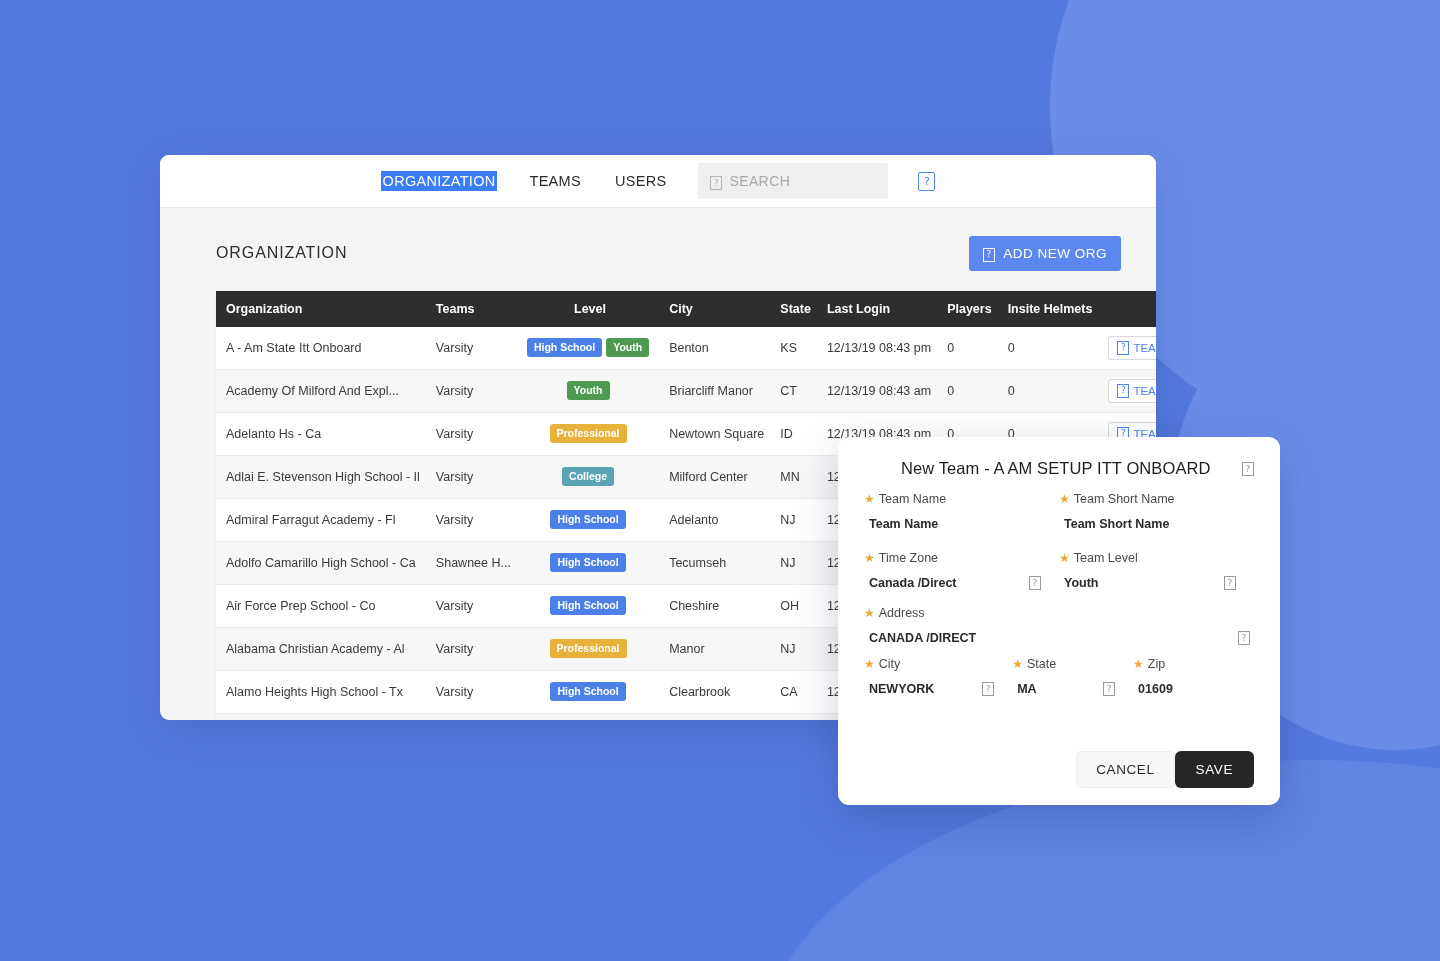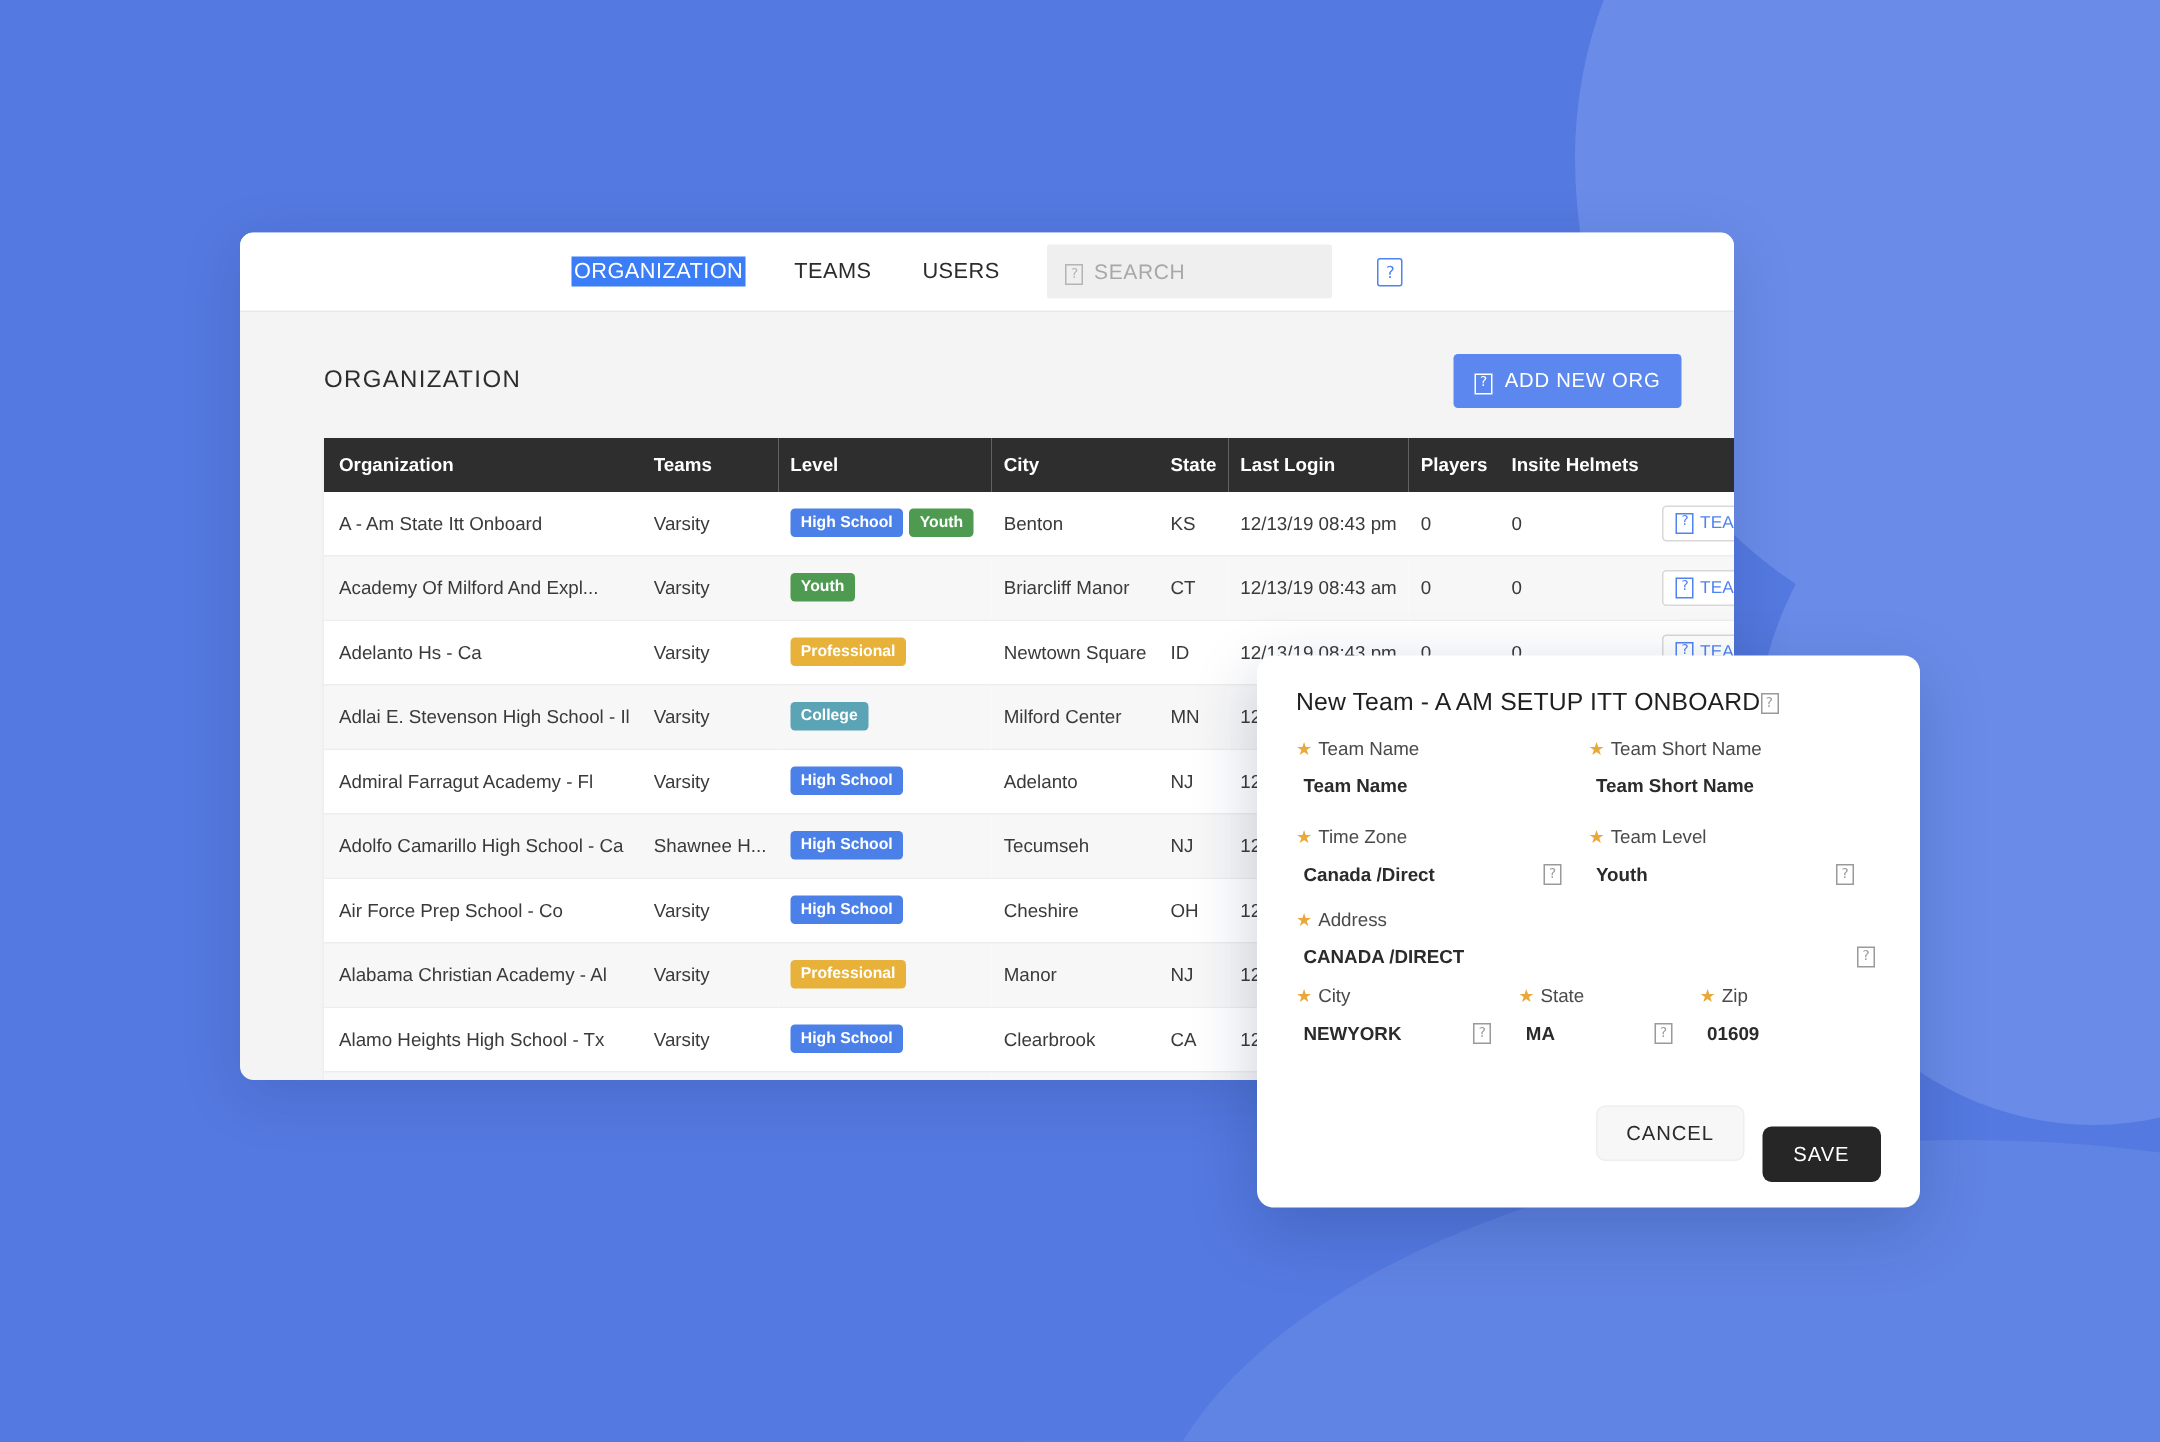--- a/index.html
+++ b/index.html
@@ -142,21 +142,21 @@
     padding: 9px 8px;
     border-bottom: 1px solid #ededed;
     white-space: nowrap;
   }
   tbody td:first-child { padding-left: 10px; }
   tbody tr:nth-child(even) { background: #f7f7f7; }
   tbody tr:nth-child(odd) { background: #ffffff; }
 
   .col-org  { width: 195px; }
   .col-team { width: 75px; }
-  .col-level{ width: 140px; }
+  .col-level{ width: 140px; text-align: center; }
   .col-city { width: 112px; }
   .col-state{ width: 50px; }
   .col-login{ width: 122px; }
   .col-play { width: 65px; }
   .col-helm { width: 105px; }
   .col-act  { width: 80px; }
 
   .badge {
     display: inline-block;
     color: #fff;
@@ -183,21 +183,21 @@
   .modal {
     position: absolute;
     left: 838px; top: 437px;
     width: 442px; height: 368px;
     background: #ffffff;
     border-radius: 11px;
     box-shadow: 0 14px 44px rgba(15,35,85,.22);
     padding: 22px 26px 0 26px;
   }
   .modal-head {
-    display: flex; align-items: flex-start; justify-content: flex-start;
+    display: flex; align-items: flex-start; justify-content: space-between; margin-left: 37px;
   }
   .modal-title {
     font-size: 16.5px; color: #1f1f1f; letter-spacing: .1px;
   }
   .modal-help { color: #9a9a9a; cursor: pointer; display: inline-flex; padding-top: 3px; }
 
   .form-grid2 { display: flex; gap: 0; margin-top: 14px; }
   .form-grid2 > .field { width: 50%; }
   .form-grid3 { display: flex; margin-top: 12px; }
   .f-city  { width: 38%; }
@@ -218,22 +218,21 @@
     font-size: 12.5px; color: #2b2b2b; font-weight: bold;
     padding-left: 5px;
   }
   .value.norm { font-weight: bold; }
   .caret { color: #9a9a9a; display: inline-flex; }
   .field-block { margin-top: 20px; }
   .field-full { margin-top: 16px; }
   .value-row.full { padding-right: 4px; }
 
   .modal-actions {
-    display: flex; justify-content: flex-end; align-items: center;
-    gap: 12px;
+    display: flex; justify-content: flex-end; align-items: flex-end;
     margin-top: 26px;
   }
   .btn-cancel {
     background: #f7f7f7;
     border: 1px solid #eee;
     color: #2b2b2b;
     font-size: 13.5px;
     letter-spacing: .6px;
     padding: 10px 19px;
     border-radius: 6px;

